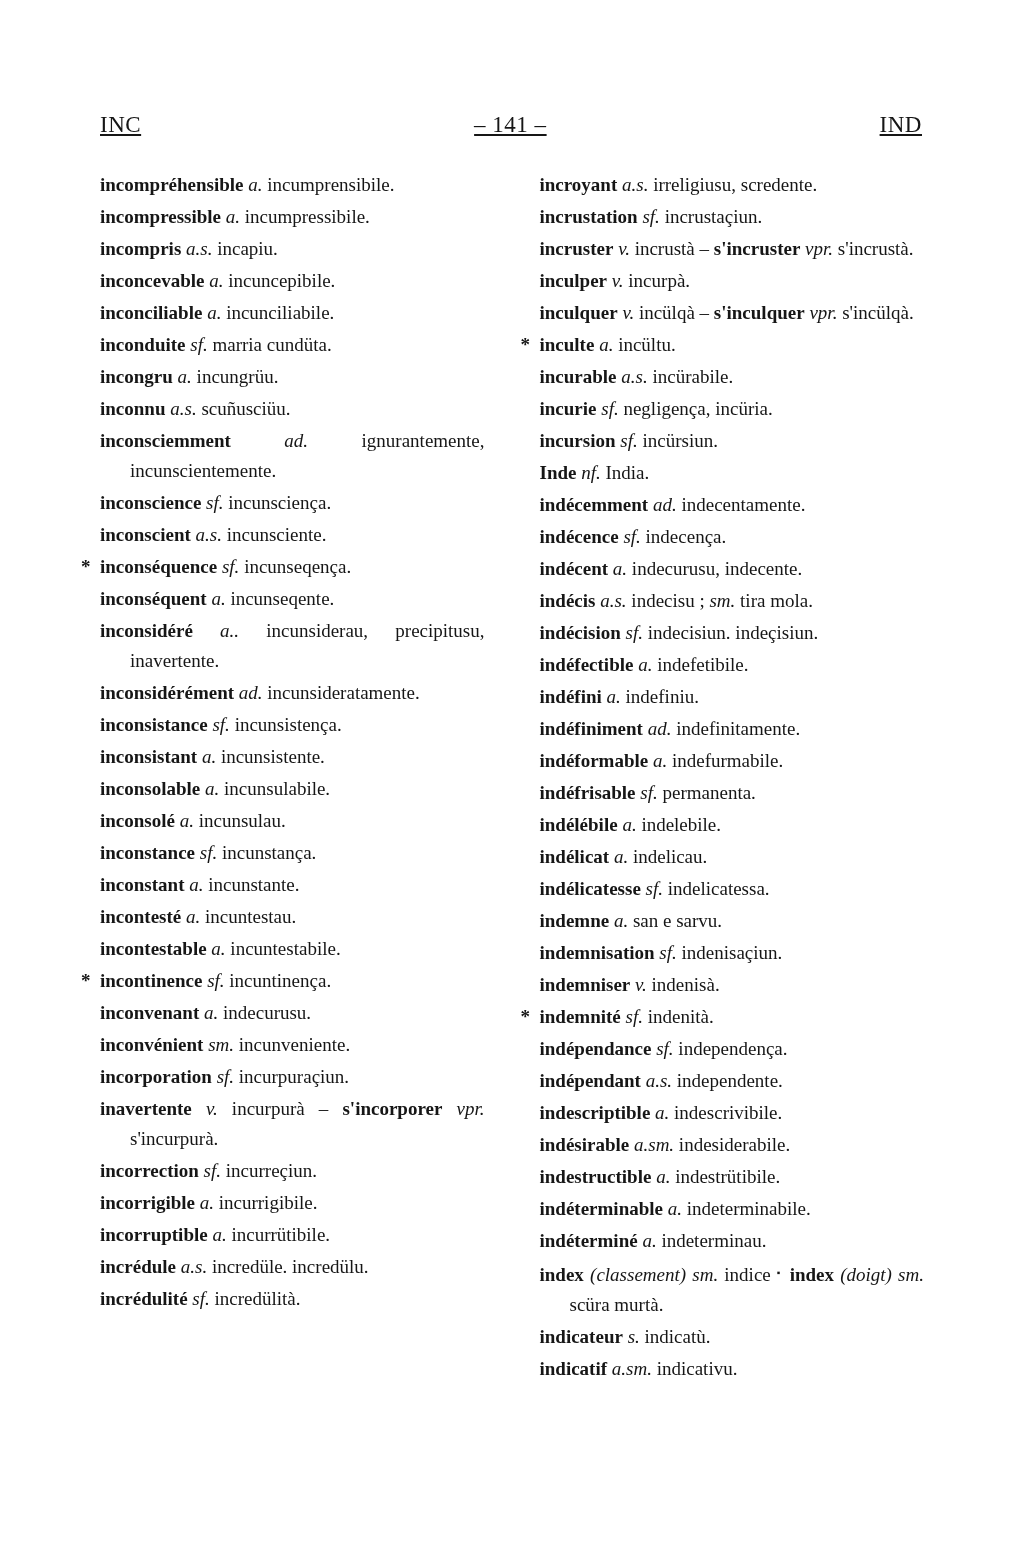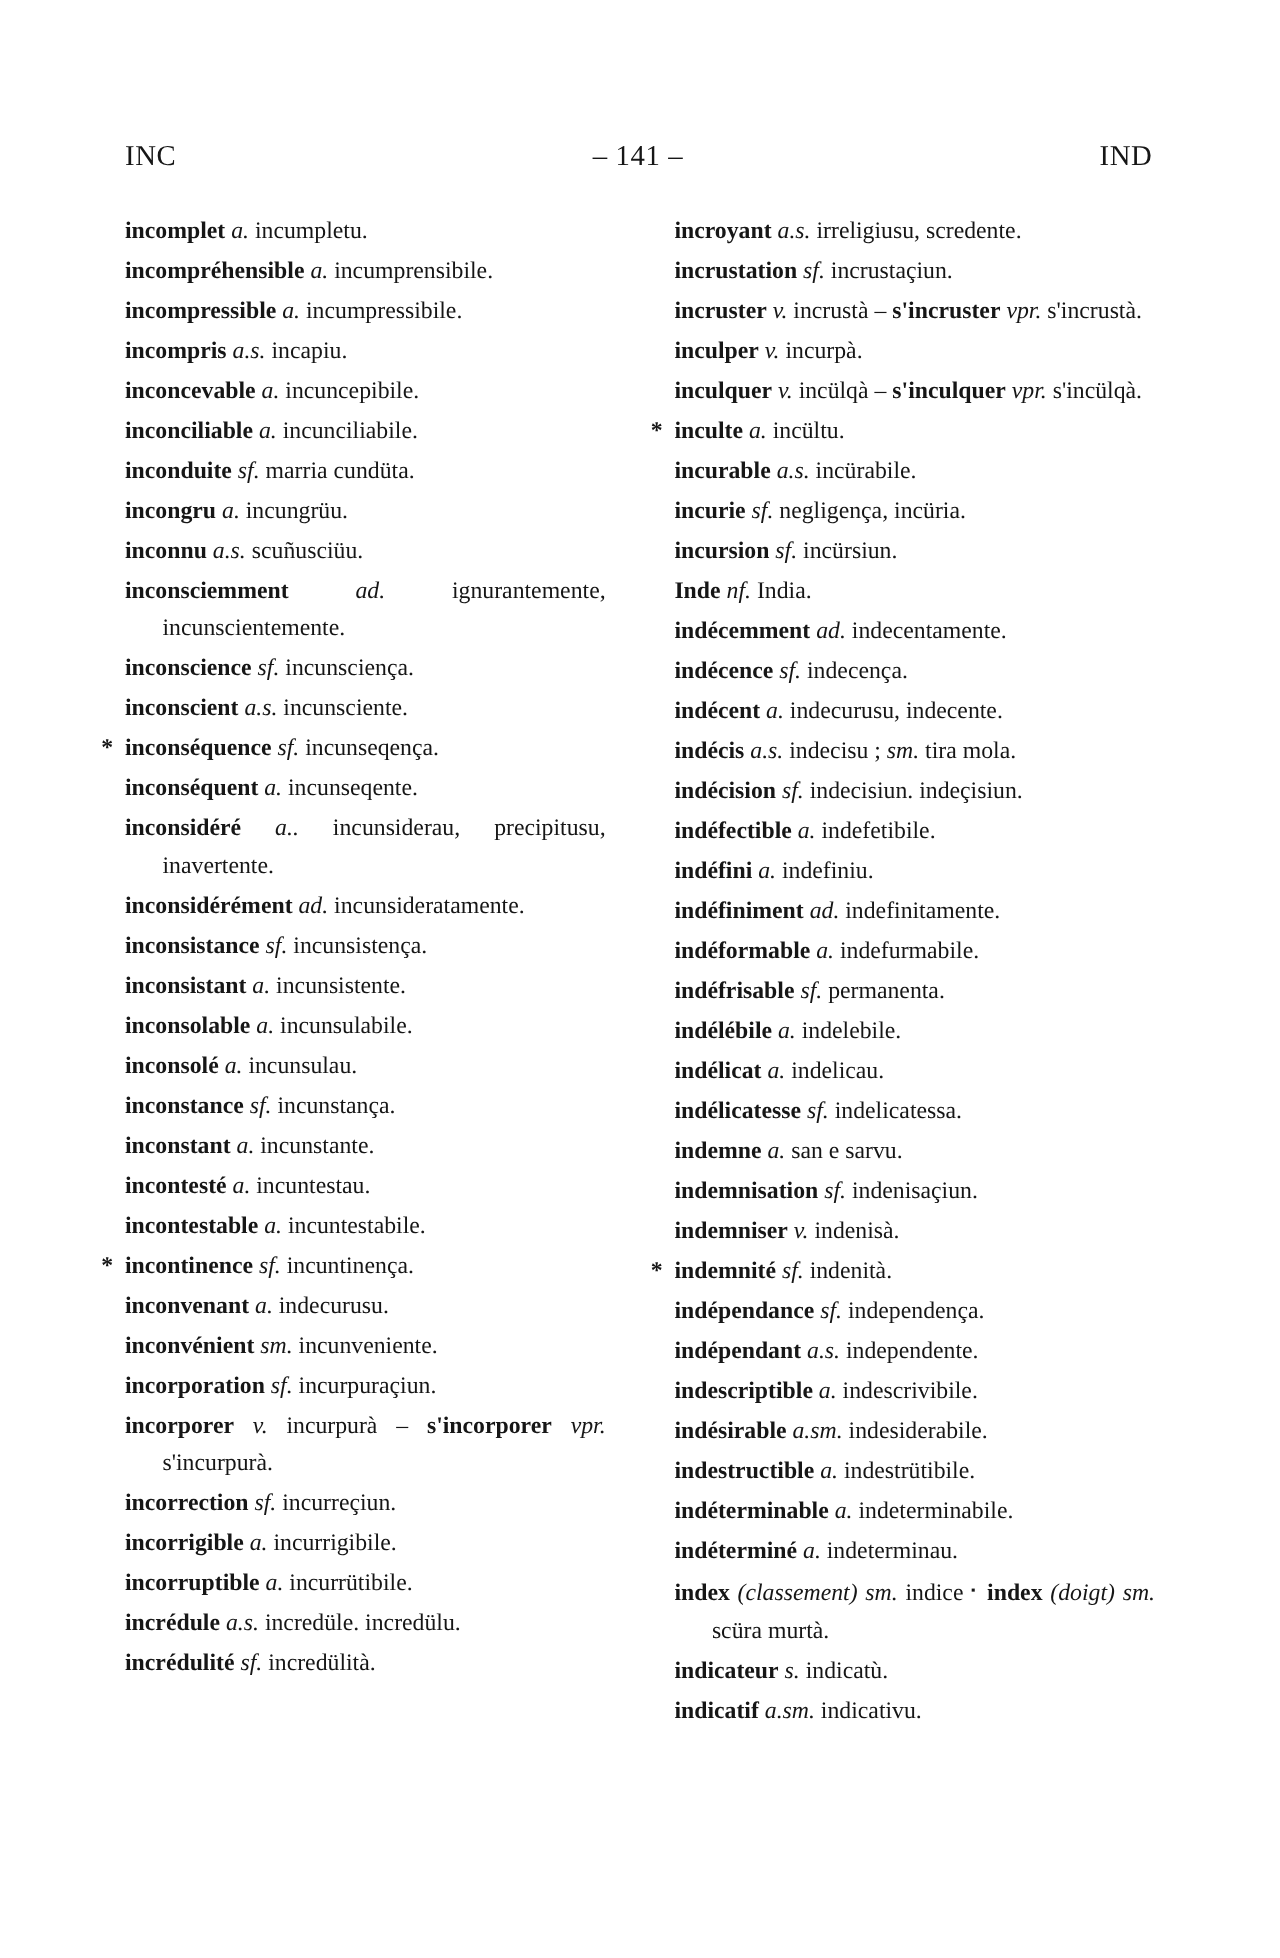--- a/index.html
+++ b/index.html
@@ -15,20 +15,21 @@
     padding:112px 100px 40px 85px;
     overflow:hidden;
   }
   .header{
     display:flex;
     justify-content:space-between;
     align-items:center;
     font-size:23px;
     letter-spacing:0.5px;
     margin:0 2px 32px 15px;
+    text-decoration:underline;
   }
   .header .guide{font-variant:normal;}
   .columns{
     display:flex;
     gap:40px;
   }
   .col{
     flex:1 1 0;
     padding-left:15px;
     box-sizing:border-box;
@@ -58,21 +59,20 @@
 <body>
 
 <div class="page">
   <div class="header">
     <span class="guide">INC</span>
     <span class="pagenum">– 141 –</span>
     <span class="guide">IND</span>
   </div>
   <div class="columns">
     <div class="col" id="col-left">
-        <p class="entry"><span class="seg-b">incomplet</span><span class="seg-i"> a.</span><span class="seg-r"> incumpletu.</span></p>
         <p class="entry"><span class="seg-b">incompréhensible</span><span class="seg-i"> a.</span><span class="seg-r"> incumprensibile.</span></p>
         <p class="entry"><span class="seg-b">incompressible</span><span class="seg-i"> a.</span><span class="seg-r"> incumpressibile.</span></p>
         <p class="entry"><span class="seg-b">incompris</span><span class="seg-i"> a.s.</span><span class="seg-r"> incapiu.</span></p>
         <p class="entry"><span class="seg-b">inconcevable</span><span class="seg-i"> a.</span><span class="seg-r"> incuncepibile.</span></p>
         <p class="entry"><span class="seg-b">inconciliable</span><span class="seg-i"> a.</span><span class="seg-r"> incunciliabile.</span></p>
         <p class="entry"><span class="seg-b">inconduite</span><span class="seg-i"> sf.</span><span class="seg-r"> marria cundüta.</span></p>
         <p class="entry"><span class="seg-b">incongru</span><span class="seg-i"> a.</span><span class="seg-r"> incungrüu.</span></p>
         <p class="entry"><span class="seg-b">inconnu</span><span class="seg-i"> a.s.</span><span class="seg-r"> scuñusciüu.</span></p>
         <p class="entry"><span class="seg-b">inconsciemment</span><span class="seg-i"> ad.</span><span class="seg-r"> ignurantemente, incunscientemente.</span></p>
         <p class="entry"><span class="seg-b">inconscience</span><span class="seg-i"> sf.</span><span class="seg-r"> incunsciença.</span></p>
@@ -86,21 +86,21 @@
         <p class="entry"><span class="seg-b">inconsolable</span><span class="seg-i"> a.</span><span class="seg-r"> incunsulabile.</span></p>
         <p class="entry"><span class="seg-b">inconsolé</span><span class="seg-i"> a.</span><span class="seg-r"> incunsulau.</span></p>
         <p class="entry"><span class="seg-b">inconstance</span><span class="seg-i"> sf.</span><span class="seg-r"> incunstança.</span></p>
         <p class="entry"><span class="seg-b">inconstant</span><span class="seg-i"> a.</span><span class="seg-r"> incunstante.</span></p>
         <p class="entry"><span class="seg-b">incontesté</span><span class="seg-i"> a.</span><span class="seg-r"> incuntestau.</span></p>
         <p class="entry"><span class="seg-b">incontestable</span><span class="seg-i"> a.</span><span class="seg-r"> incuntestabile.</span></p>
         <p class="entry"><span class="star">*</span><span class="seg-b">incontinence</span><span class="seg-i"> sf.</span><span class="seg-r"> incuntinença.</span></p>
         <p class="entry"><span class="seg-b">inconvenant</span><span class="seg-i"> a.</span><span class="seg-r"> indecurusu.</span></p>
         <p class="entry"><span class="seg-b">inconvénient</span><span class="seg-i"> sm.</span><span class="seg-r"> incunveniente.</span></p>
         <p class="entry"><span class="seg-b">incorporation</span><span class="seg-i"> sf.</span><span class="seg-r"> incurpuraçiun.</span></p>
-        <p class="entry"><span class="seg-b">incorporer</span><span class="seg-i"> v.</span><span class="seg-r"> incurpurà – </span><span class="seg-b">s'incorporer</span><span class="seg-i"> vpr.</span><span class="seg-r"> s'incurpurà.</span></p>
+        <p class="entry"><span class="seg-b">inavertente</span><span class="seg-i"> v.</span><span class="seg-r"> incurpurà – </span><span class="seg-b">s'incorporer</span><span class="seg-i"> vpr.</span><span class="seg-r"> s'incurpurà.</span></p>
         <p class="entry"><span class="seg-b">incorrection</span><span class="seg-i"> sf.</span><span class="seg-r"> incurreçiun.</span></p>
         <p class="entry"><span class="seg-b">incorrigible</span><span class="seg-i"> a.</span><span class="seg-r"> incurrigibile.</span></p>
         <p class="entry"><span class="seg-b">incorruptible</span><span class="seg-i"> a.</span><span class="seg-r"> incurrütibile.</span></p>
         <p class="entry"><span class="seg-b">incrédule</span><span class="seg-i"> a.s.</span><span class="seg-r"> incredüle. incredülu.</span></p>
         <p class="entry"><span class="seg-b">incrédulité</span><span class="seg-i"> sf.</span><span class="seg-r"> incredülità.</span></p>
       </div>
     <div class="col" id="col-right">
         <p class="entry"><span class="seg-b">incroyant</span><span class="seg-i"> a.s.</span><span class="seg-r"> irreligiusu, scredente.</span></p>
         <p class="entry"><span class="seg-b">incrustation</span><span class="seg-i"> sf.</span><span class="seg-r"> incrustaçiun.</span></p>
         <p class="entry"><span class="seg-b">incruster</span><span class="seg-i"> v.</span><span class="seg-r"> incrustà – </span><span class="seg-b">s'incruster</span><span class="seg-i"> vpr.</span><span class="seg-r"> s'incrustà.</span></p>

